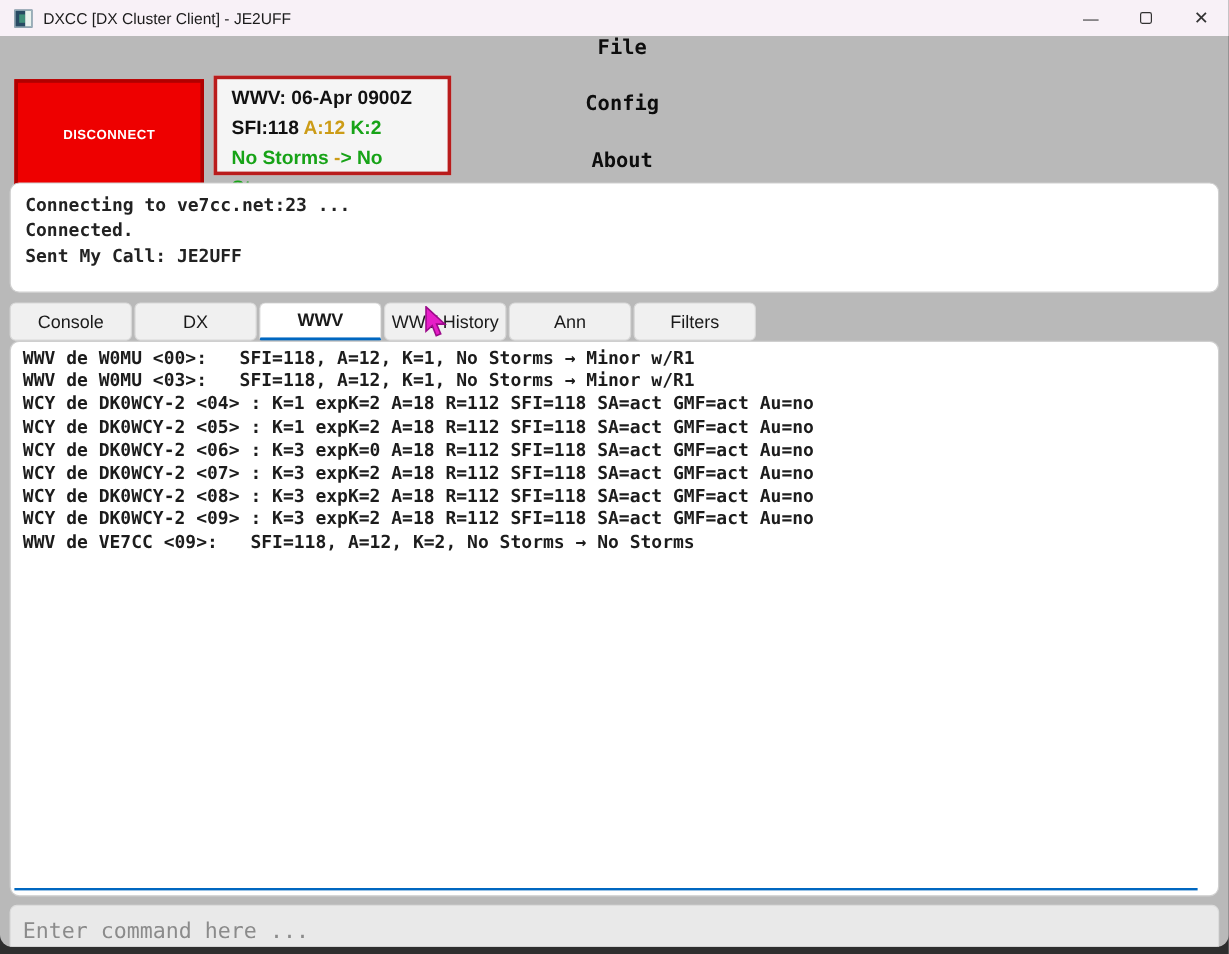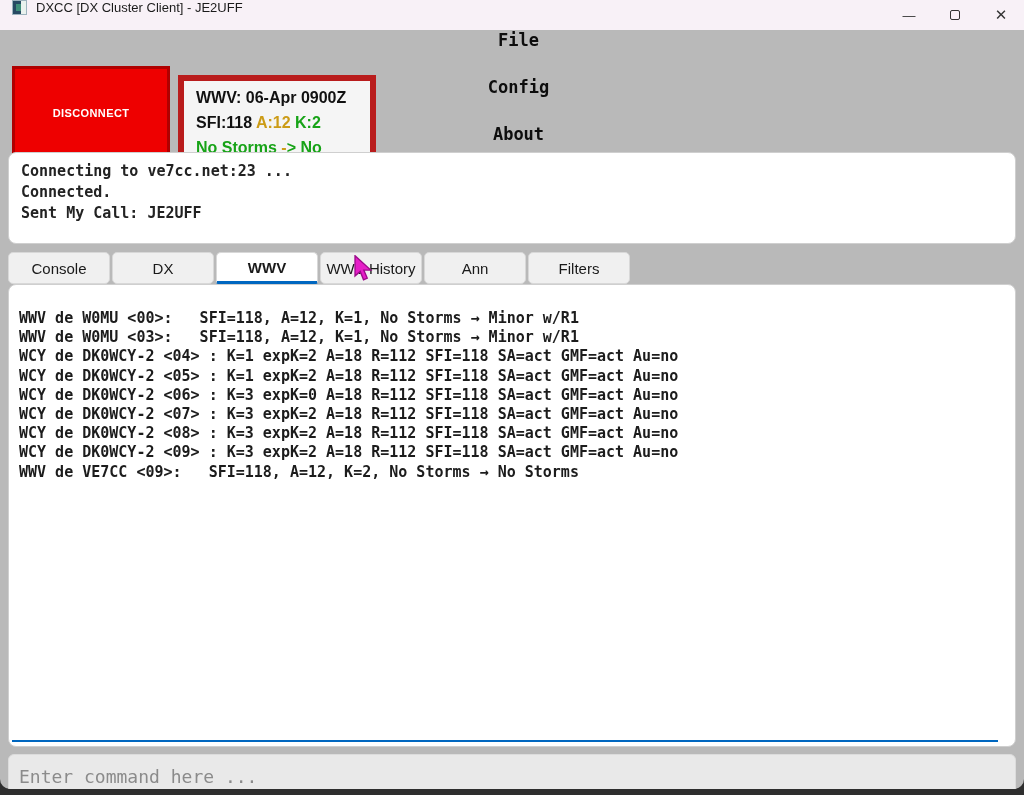--- a/index.html
+++ b/index.html
@@ -9,51 +9,51 @@
     --status-green:#17a317;
     --status-amber:#cc9c17;
     --cursor-magenta:#e61ec8;
   }
   *{box-sizing:border-box;margin:0;padding:0;}
   html,body{width:1024px;height:795px;}
   body{background:#2e2e2e;font-family:"Liberation Sans",sans-serif;overflow:hidden;position:relative;}
   .window{position:absolute;top:0;left:0;width:1024px;height:789px;background:#b9b9b9;border-radius:0 0 10px 10px;overflow:hidden;}
 
   
-  .titlebar{position:absolute;top:0;left:0;width:100%;height:30px;background:#f8f1f7;display:flex;}
+  .titlebar{position:absolute;top:0;left:0;width:100%;height:30px;background:#f8f1f7;display:flex;align-items:center;}
   .app-icon{width:15px;height:15px;margin-left:12px;background:#274a63;border:1px solid #9db3bd;position:relative;flex:0 0 auto;}
   .app-icon::after{content:"";position:absolute;right:0;top:0;width:5px;height:13px;background:#e9f2ee;}
   .app-icon::before{content:"";position:absolute;left:3px;top:3px;width:5px;height:7px;background:#3f8f7a;}
   .title-text{margin-left:9px;font-size:13px;color:#1b1b1b;}
   .win-controls{margin-left:auto;display:flex;height:100%;}
   .winbtn{width:46px;height:100%;border:none;background:transparent;display:flex;align-items:center;justify-content:center;font-size:13px;color:#333;cursor:default;font-family:"Liberation Sans",sans-serif;}
   .maxbox{width:10px;height:10px;border:1.4px solid #333;border-radius:2px;display:inline-block;}
   .winbtn.close{font-size:15px;}
 
   
   .menubar{position:absolute;top:30px;left:0;width:100%;height:32px;display:flex;align-items:center;gap:27px;padding-left:13px;flex-direction:column;}
   .menu-item{font-family:"DejaVu Sans Mono","Liberation Mono",monospace;font-weight:bold;font-size:17px;color:#0d0d0d;}
 
   
   .disconnect-btn{position:absolute;left:12px;top:66px;width:158px;height:93px;background:var(--alert-red);border:3px solid var(--alert-red-border);color:#fff;font-size:11px;font-weight:bold;letter-spacing:.4px;font-family:"Liberation Sans",sans-serif;}
-  .status-panel{position:absolute;left:178px;top:63px;width:198px;height:83px;background:#f5f5f5;border:6px solid #b91c1c;padding:4px 0 0 12px;font-weight:bold;font-size:16px;line-height:25px;color:#111;margin-top:12px;}
+  .status-panel{position:absolute;left:178px;top:63px;width:198px;height:83px;background:#f5f5f5;border:3px solid #b91c1c;padding:4px 0 0 12px;font-weight:bold;font-size:16px;line-height:25px;color:#111;}
   .amber{color:var(--status-amber);}
   .green{color:var(--status-green);text-align:center;}
 
   
   .console-box{position:absolute;left:8px;top:152px;width:1008px;height:92px;background:#fff;border:1px solid #cfcfcf;border-radius:8px;padding:8px 12px;font-family:"DejaVu Sans Mono","Liberation Mono",monospace;font-weight:bold;font-size:15px;line-height:21px;color:#222;}
   .console-box .line{white-space:pre;}
 
   
   .tabbar{position:absolute;left:8px;top:252px;height:32px;display:flex;gap:2px;}
   .tab{width:102px;height:32px;background:#f0f0f0;border:1px solid #d8d8d8;border-radius:5px;display:flex;align-items:center;justify-content:center;font-size:15px;color:#1a1a1a;white-space:nowrap;overflow:hidden;}
   .tab.active{background:#ffffff;font-weight:bold;border-bottom:3px solid var(--accent-blue);border-radius:5px 5px 2px 2px;}
 
   
-  .main-panel{position:absolute;left:8px;top:284px;width:1008px;height:463px;background:#fff;border:1px solid #cfcfcf;border-radius:8px;padding:24px 10px;font-family:"DejaVu Sans Mono","Liberation Mono",monospace;font-weight:bold;font-size:15px;line-height:19.2px;color:#1c1c1c;}
+  .main-panel{position:absolute;left:8px;top:284px;width:1008px;height:463px;background:#fff;border:1px solid #cfcfcf;border-radius:8px;padding:4px 10px;font-family:"DejaVu Sans Mono","Liberation Mono",monospace;font-weight:bold;font-size:15px;line-height:19.2px;color:#1c1c1c;}
   .main-panel .line{white-space:pre;}
   .panel-underline{position:absolute;left:3px;right:17px;bottom:4px;border-bottom:2px solid var(--accent-blue);}
 
   
   .command-input{position:absolute;left:8px;top:754px;width:1008px;height:44px;background:#e9e9e9;border:1px solid #dcdcdc;border-radius:6px;padding:0 10px;font-family:"DejaVu Sans Mono","Liberation Mono",monospace;font-size:18px;color:#333;}
   .command-input::placeholder{color:#8b8b8b;opacity:1;}
 
   
   .cursor{position:absolute;left:353px;top:255px;z-index:50;pointer-events:none;}
 </style>

